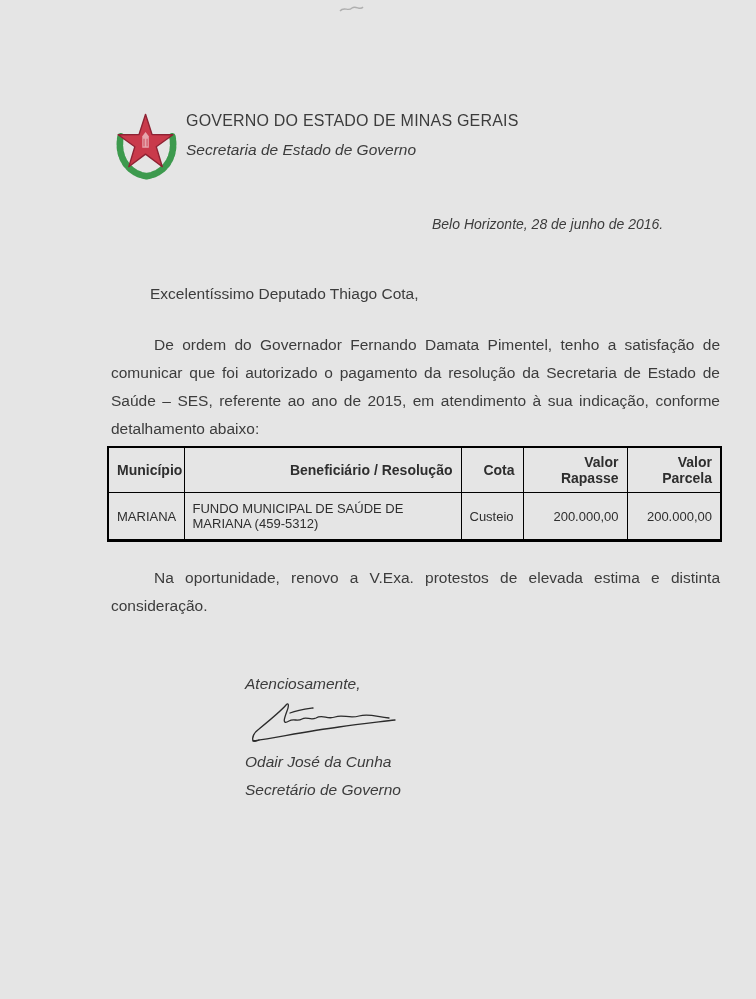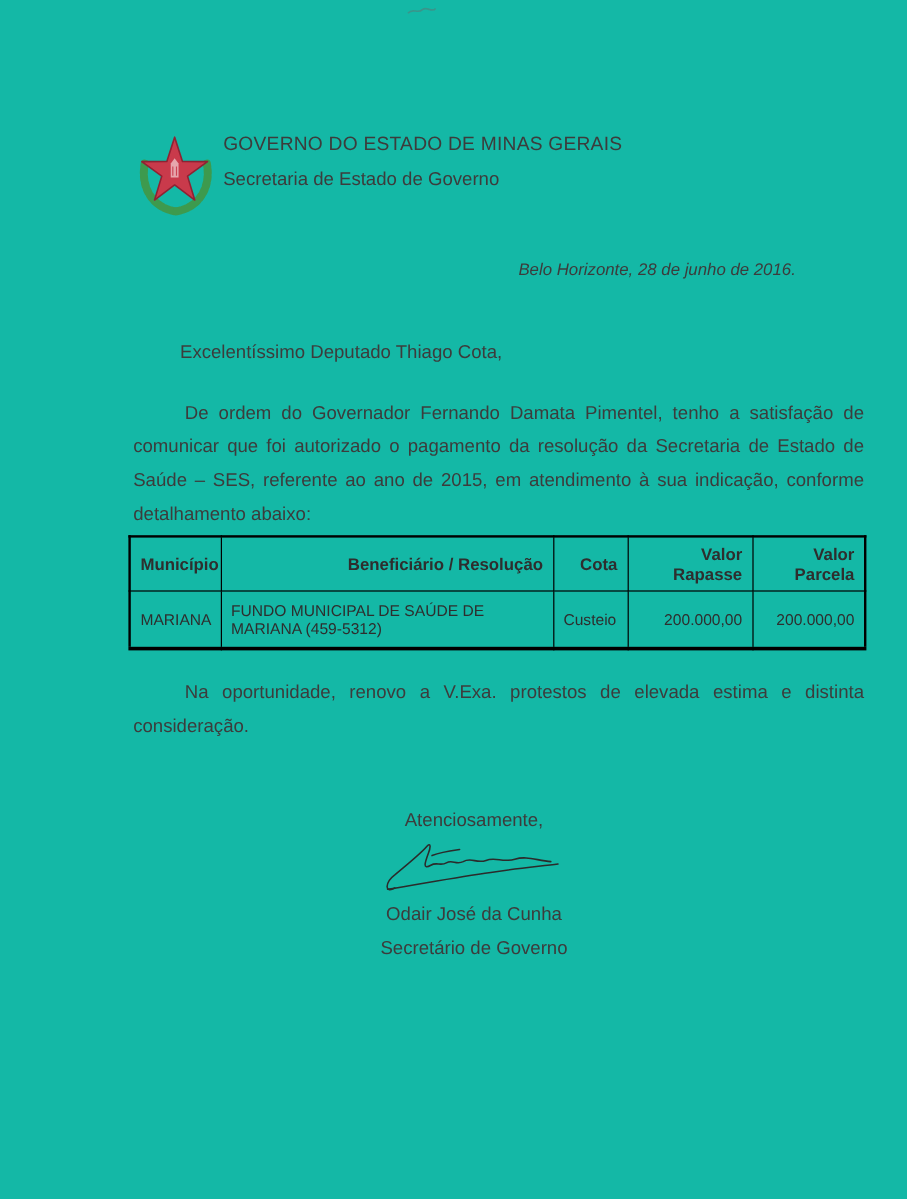--- a/index.html
+++ b/index.html
@@ -1,34 +1,34 @@
 <!DOCTYPE html>
 <html><head>
 <meta charset="utf-8">
 <style>
   html,body{margin:0;padding:0;background:#ffffff;}
   .page{
     position:relative;
     width:756px;height:999px;
-    background:#14b8a6;
+    background:#e5e5e5;
     font-family:"Liberation Sans", sans-serif;
     color:#3c3c3c;
     overflow:hidden;
   }
   .artifact{position:absolute;top:3px;left:338px;opacity:.8;}
   .content{margin:0 36px 0 107px;}
   
   .letterhead{
     display:flex;align-items:flex-start;
     margin:0 0 0 6px;padding-top:108px;
   }
   .logo{width:67px;height:72px;flex:0 0 auto;}
   .org{margin-left:6px;padding-top:4px;}
   .org-line1{font-size:16px;letter-spacing:.2px;margin:0 0 11px 0;}
-  .org-line2{font-size:15.5px;margin:0;}
+  .org-line2{font-size:15.5px;margin:0;font-style:italic;}
   
   .date-line{margin:36px 0 0 325px;font-size:14px;font-style:italic;}
   
   .salutation{margin:53px 0 0 0;font-size:15.5px;text-indent:43px;}
   
   .para{
     margin:28px 0 0 4px;
     font-size:15.5px;line-height:28px;
     text-align:justify;text-indent:43px;
   }
@@ -48,21 +48,22 @@
   table.grid th{
     font-size:14px;font-weight:bold;text-align:right;
     height:40px;color:#2e2e2e;
   }
   table.grid td{font-size:13px;height:42px;color:#2e2e2e;}
   td.c-benef{font-size:12.5px;line-height:15px;padding-right:4px;}
   td.c-num{text-align:right;padding-right:10px;font-size:13.5px;}
   
   .sig-block{
     width:300px;margin:55px 0 0 138px;
-    text-align:center;
+    text-align:left;
+    font-style:italic;
   }
   .sig-word{font-size:15.5px;margin:0;}
   .sig-scribble{margin-top:7px;height:44px;}
   .sig-name{font-size:15.5px;margin:5px 0 0 0;}
   .sig-title{font-size:15.5px;margin:10px 0 0 0;}
 </style>
 </head>
 <body>
 
 <div class="page">

